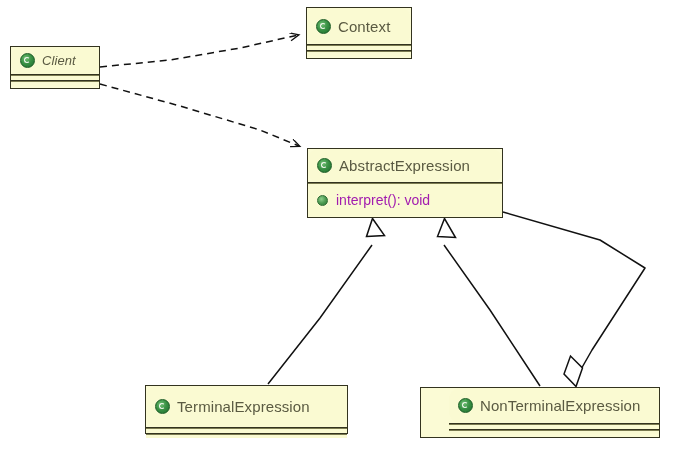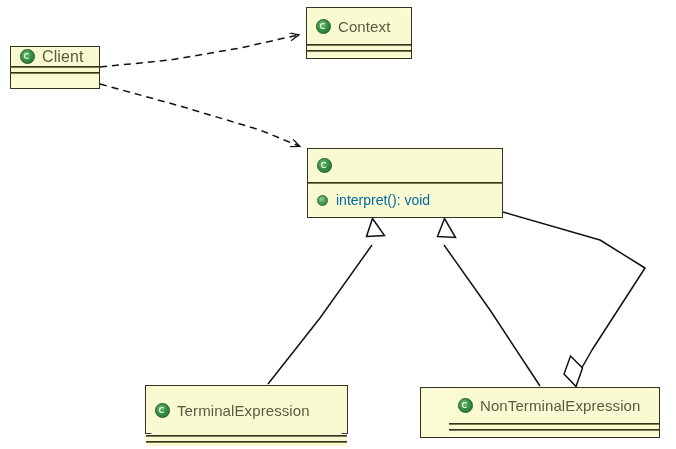--- a/index.html
+++ b/index.html
@@ -53,21 +53,21 @@
   }
   .uml-comp-empty {
     background: #fafad2;
   }
   .uml-member {
     display: flex;
     align-items: center;
     box-sizing: border-box;
     padding: 0 9px;
     background: #fafad2;
-    color: #0369a1;
+    color: #a21caf;
     white-space: nowrap;
   }
   .icon-class {
     flex: 0 0 auto;
     width: 13px;
     height: 13px;
     border-radius: 50%;
     background: radial-gradient(circle at 38% 34%, #6fbf73 0%, #3a9245 45%, #1d6b2c 100%);
     border: 1px solid #1b5c26;
     margin-right: 7px;
@@ -134,21 +134,21 @@
       <path d="M437.5,236.5 L455.5,237.5 L444.5,218.5 Z" fill="#ffffff" stroke="#111111" stroke-width="1.5" stroke-linejoin="miter"></path>
     </g>
 
     <g>
       <path d="M503,212 L600,240 L645,268 L592,350 L576,378" fill="none" stroke="#111111" stroke-width="1.5" stroke-linejoin="round"></path>
       <path d="M576,386.5 L564,374 L570.5,356 L582.5,368 Z" fill="#ffffff" stroke="#111111" stroke-width="1.5" stroke-linejoin="miter"></path>
     </g>
   </svg>
 
   <div class="uml-class" style="left:10px; top:46px; width:90px; height:43px;">
-    <div class="uml-title" style="height:19px; font-size:16px;">
+    <div class="uml-title" style="height:27px; font-size:13px;font-style:italic;">
       <span class="icon-class"></span>
       <span>Client</span>
     </div>
     <div class="uml-sep"></div>
     <div class="uml-comp-empty" style="height:4px;"></div>
     <div class="uml-sep"></div>
     <div class="uml-comp-empty" style="height:4px;"></div>
   </div>
 
   <div class="uml-class" style="left:306px; top:7px; width:106px; height:52px;">
@@ -158,30 +158,31 @@
     </div>
     <div class="uml-sep"></div>
     <div class="uml-comp-empty" style="height:4px;"></div>
     <div class="uml-sep"></div>
     <div class="uml-comp-empty" style="height:4px;"></div>
   </div>
 
   <div class="uml-class" style="left:307px; top:148px; width:196px; height:70px;">
     <div class="uml-title" style="height:33px; font-size:15px;">
       <span class="icon-class"></span>
+      <span>AbstractExpression</span>
     </div>
     <div class="uml-sep"></div>
     <div class="uml-member" style="height:32px; font-size:14px;">
       <span class="icon-method"></span>
       <span>interpret(): void</span>
     </div>
   </div>
 
   <div class="uml-class" style="left:145px; top:385px; width:203px; height:49px;">
-    <div class="uml-title" style="height:49px; font-size:15px;">
+    <div class="uml-title" style="height:41px; font-size:15px;">
       <span class="icon-class"></span>
       <span>TerminalExpression</span>
     </div>
     <div class="uml-sep"></div>
     <div class="uml-comp-empty" style="height:4px;"></div>
     <div class="uml-sep"></div>
     <div class="uml-comp-empty" style="height:3px;"></div>
   </div>
 
   <div class="uml-class" style="left:420px; top:387px; width:240px; height:51px;padding-left:28px;">

